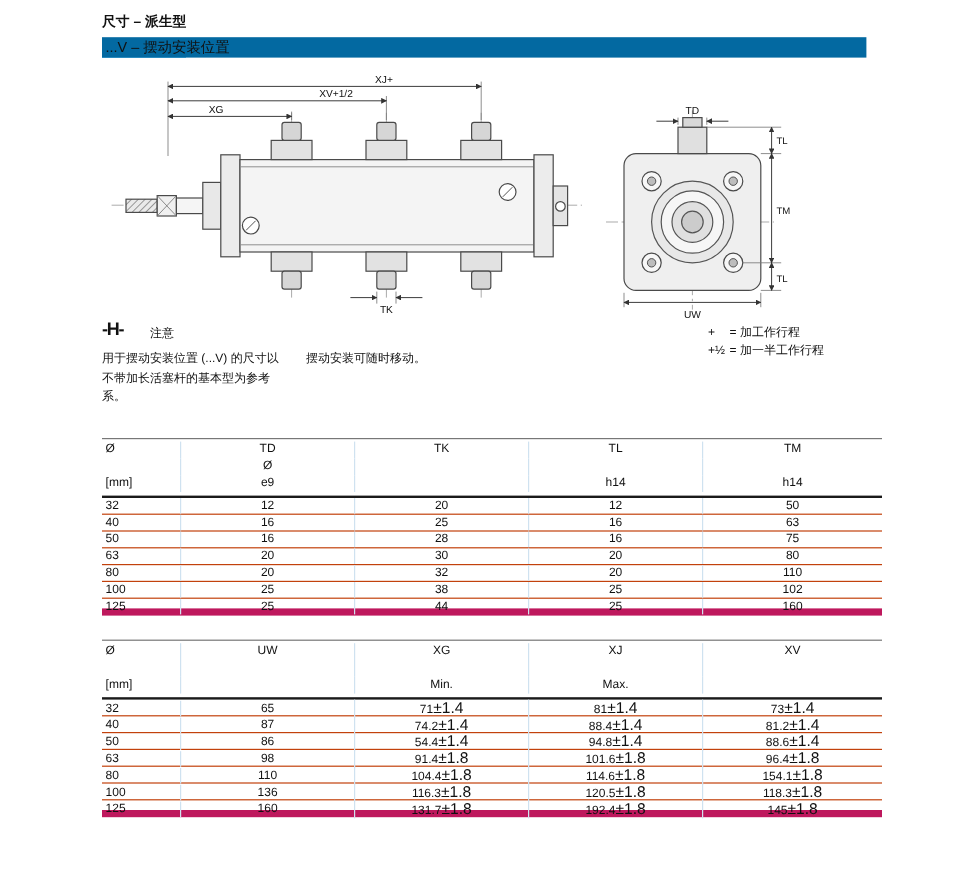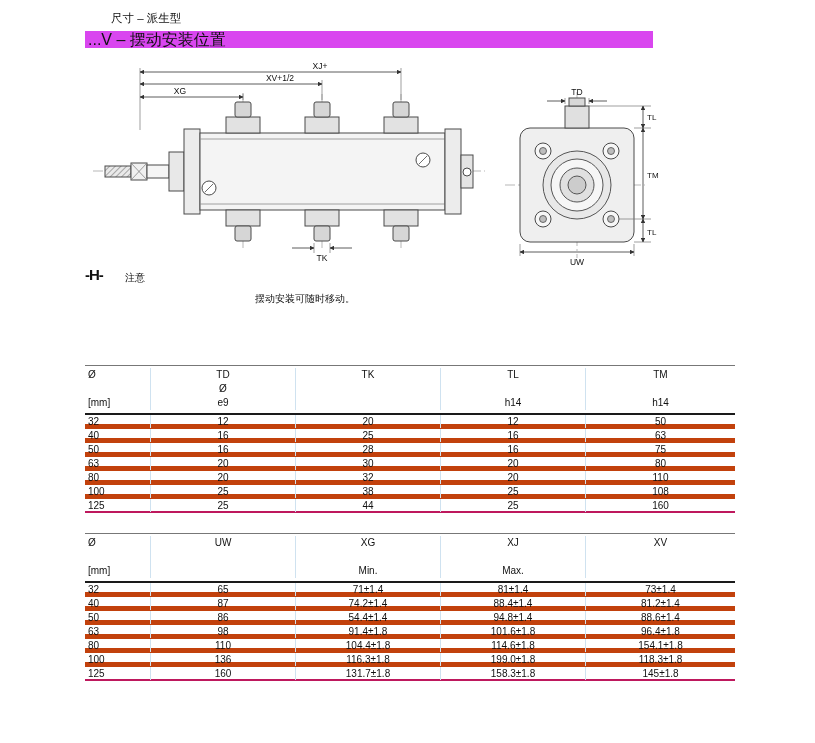--- a/index.html
+++ b/index.html
@@ -2,49 +2,49 @@
 <html><head>
 <meta charset="utf-8">
 <style>
   * { margin:0; padding:0; box-sizing:border-box; }
   html,body { background:#ffffff; }
   .page {
     position:relative; width:815px; height:743px; background:#ffffff;
     font-family:"Liberation Sans", sans-serif; color:#111; overflow:hidden;
   }
   .page-title {
-    position:absolute; left:85px; top:11px; font-size:11.5px; font-weight:normal;
-    padding-bottom:20px; border-bottom:2px solid #0093dd; display:inline-block;margin-left:26px;
+    position:absolute; left:85px; top:11px; font-size:11.5px; font-weight:bold;
+    padding-bottom:20px; border-bottom:2px solid #0093dd; display:inline-block;
   }
   .subtitle-band {
-    position:absolute; left:85px; top:31px; width:568px; height:17px;
-    background:#d946ef; font-size:16px; line-height:17px; padding-left:3px;
+    position:absolute; left:85px; top:31px; width:637px; height:17px;
+    background:#0369a1; font-size:12px; line-height:17px; padding-left:3px;
   }
   .drawing-wrap { position:absolute; left:85px; top:60px; width:650px; height:212px; }
   .dl { font-size:8.5px; fill:#111; }
   .dls { font-size:8px; fill:#111; }
 
   .note { position:absolute; left:85px; top:265px; width:650px; height:96px; font-size:10px; }
   .h-sym { position:absolute; left:0; top:1px; font-size:15px; font-weight:bold; letter-spacing:-1px; }
   .note-title { position:absolute; left:40px; top:6px; }
   .note-left { position:absolute; left:0; top:27px; width:152px; line-height:15.5px; }
   .note-right { position:absolute; left:170px; top:27px; }
   .legend { position:absolute; left:505px; top:5px; line-height:15px; }
   .legend-row { white-space:nowrap; }
   .legend-sym { display:inline-block; width:18px; }
 
   .dtable { position:absolute; left:85px; width:650px; font-size:10px; }
   .hrow, .trow { display:grid; grid-template-columns:65px 145px 145px 145px 150px; }
   .thead { border-top:1px solid #777; border-bottom:2px solid #1a1a1a; padding:2px 0 3px 0; }
   .hrow { height:14px; line-height:14px; }
-  .trow { height:14px; line-height:13px; border-bottom:5px solid #c2410c; align-items:center; }
-  .trow.last { border-bottom:2px solid #be185d; }
+  .trow { height:14px; line-height:13px; border-bottom:1px solid #c2410c; align-items:center; }
+  .trow.last { border-bottom:6px solid #be185d; }
   .c0 { text-align:left; padding-left:3px; }
   .cc { text-align:center; border-left:1px solid #cfe2f0; }
-  .tol { font-size:10px; }
+  .tol { font-size:13px; }
   #t1 { top:365px; }
   #t2 { top:533px; }
 </style>
 </head>
 <body>
 
 <div class="page">
 
   <div class="page-title">尺寸 – 派生型</div>
   <div class="subtitle-band">
@@ -177,21 +177,30 @@
         <text class="dls" x="562" y="118">TM</text>
         <text class="dls" x="562" y="175">TL</text>
         <text class="dl" x="492" y="205" text-anchor="middle">UW</text>
       </g>
     </svg>
   </div>
 
   <div class="note">
     <div class="h-sym">-H-</div>
     <div class="note-title">注意</div>
+    <div class="note-left">用于摆动安装位置 (...V) 的尺寸以不带加长活塞杆的基本型为参考系。</div>
     <div class="note-right">摆动安装可随时移动。</div>
+    <div class="legend">
+      <div class="legend-row">
+        <span class="legend-sym">+</span><span>= 加工作行程</span>
+      </div>
+      <div class="legend-row">
+        <span class="legend-sym">+½</span><span>= 加一半工作行程</span>
+      </div>
+    </div>
   </div>
 
   <div class="dtable" id="t1">
     <div class="thead">
       <div class="hrow">
         <div class="c0">Ø</div>
         <div class="cc">TD</div>
         <div class="cc">TK</div>
         <div class="cc">TL</div>
         <div class="cc">TM</div>
@@ -244,21 +253,21 @@
       <div class="cc">20</div>
       <div class="cc">32</div>
       <div class="cc">20</div>
       <div class="cc">110</div>
     </div>
     <div class="trow">
       <div class="c0">100</div>
       <div class="cc">25</div>
       <div class="cc">38</div>
       <div class="cc">25</div>
-      <div class="cc">108</div>
+      <div class="cc">102</div>
     </div>
     <div class="trow last">
       <div class="c0">125</div>
       <div class="cc">25</div>
       <div class="cc">44</div>
       <div class="cc">25</div>
       <div class="cc">160</div>
     </div>
   </div>
 
@@ -319,25 +328,25 @@
       <div class="c0">80</div>
       <div class="cc">110</div>
       <div class="cc"><span>104.4</span><span class="tol">±1.8</span></div>
       <div class="cc"><span>114.6</span><span class="tol">±1.8</span></div>
       <div class="cc"><span>154.1</span><span class="tol">±1.8</span></div>
     </div>
     <div class="trow">
       <div class="c0">100</div>
       <div class="cc">136</div>
       <div class="cc"><span>116.3</span><span class="tol">±1.8</span></div>
-      <div class="cc"><span>199.0</span><span class="tol">±1.8</span></div>
+      <div class="cc"><span>120.5</span><span class="tol">±1.8</span></div>
       <div class="cc"><span>118.3</span><span class="tol">±1.8</span></div>
     </div>
     <div class="trow last">
       <div class="c0">125</div>
       <div class="cc">160</div>
       <div class="cc"><span>131.7</span><span class="tol">±1.8</span></div>
-      <div class="cc"><span>158.3</span><span class="tol">±1.8</span></div>
+      <div class="cc"><span>192.4</span><span class="tol">±1.8</span></div>
       <div class="cc"><span>145</span><span class="tol">±1.8</span></div>
     </div>
   </div>
 
 </div>
 
 </body></html>

